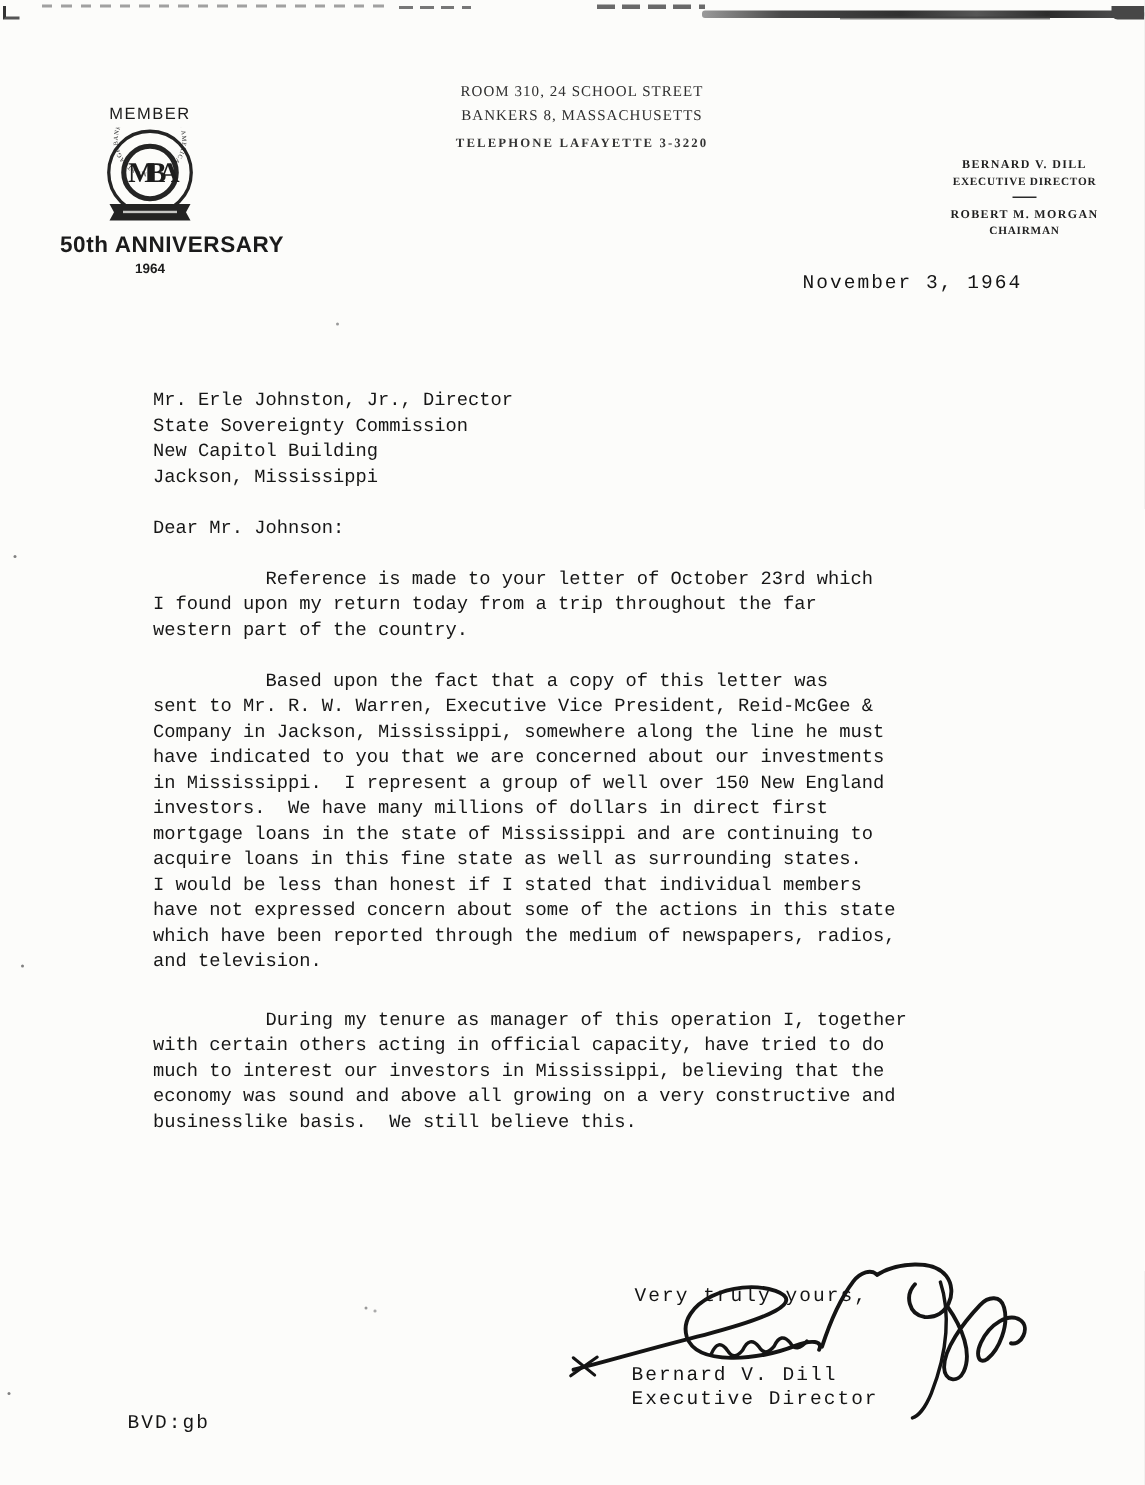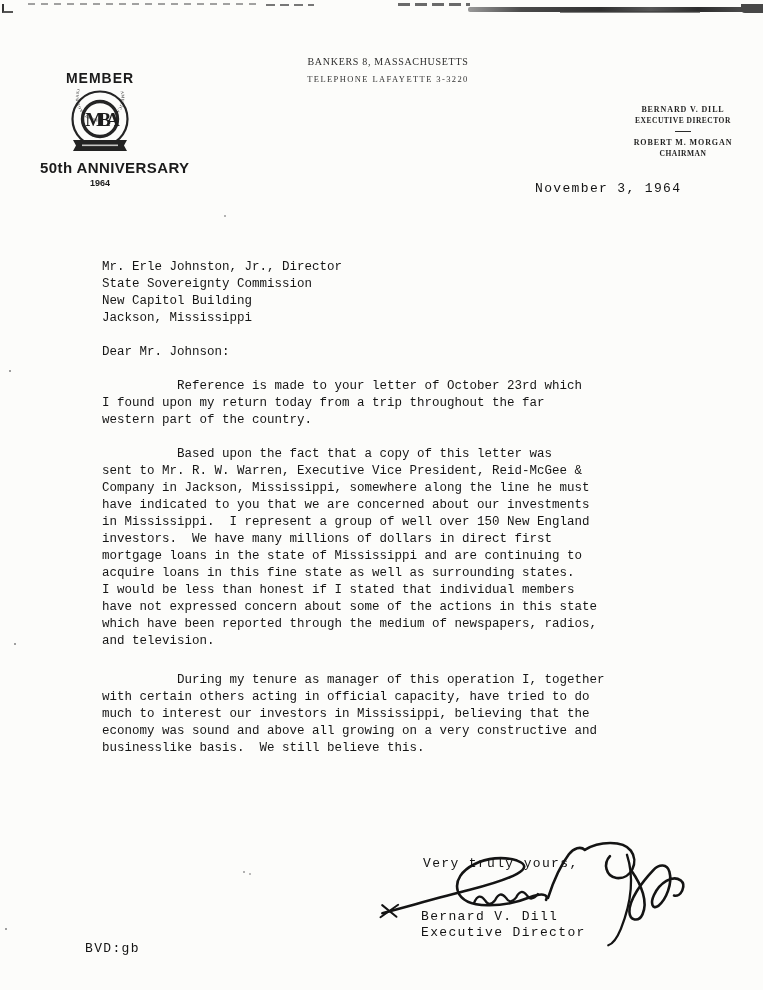--- a/index.html
+++ b/index.html
@@ -26,26 +26,26 @@
   .hq { position:absolute; left:160px; top:50px; width:456px; text-align:center; }
   .org-title {
     font-family:"Liberation Serif","DejaVu Serif",serif;
     font-size:21px; letter-spacing:0.6px; color:#262626; white-space:nowrap;
   }
   .hq-line {
     font-family:"Liberation Serif","DejaVu Serif",serif;
     font-size:10px; letter-spacing:0.7px; color:#2e2e2e; margin-top:5.5px; white-space:nowrap;
   }
   .hq-phone {
-    font-family:"Liberation Serif","DejaVu Serif",serif; font-weight:normal;
+    font-family:"Liberation Serif","DejaVu Serif",serif; font-weight:bold;
     font-size:8.5px; letter-spacing:1.4px; color:#333; margin-top:7px; white-space:nowrap;
   }
 
   .member-block { position:absolute; left:40px; top:70px; width:120px; text-align:center; }
-  .member-label { font-size:14px; font-weight:bold; letter-spacing:1px; color:#1b1b1b; }
+  .member-label { font-size:11px; font-weight:normal; letter-spacing:1px; color:#1b1b1b; }
   .seal { display:block; margin:3px auto 0 auto; }
   .anniv { font-size:15px; font-weight:bold; letter-spacing:0.4px; color:#1b1b1b; margin-top:2px; white-space:nowrap; }
   .anniv-year { font-size:9px; font-weight:bold; color:#1b1b1b; margin-top:2px; }
 
   .officials { position:absolute; left:612px; top:105px; width:142px; text-align:center; }
   .off-name {
     font-family:"Liberation Serif","DejaVu Serif",serif; font-weight:bold;
     font-size:8px; letter-spacing:0.9px; color:#1f1f1f; white-space:nowrap;
   }
   .off-title {
@@ -112,20 +112,21 @@
       </g>
       <text x="32" y="36.5" text-anchor="middle" font-family="Liberation Serif,serif" font-weight="bold" font-size="19" letter-spacing="-5" fill="#1c1c1c">MBA</text>
       <path d="M5,51 L59,51 L56,56.5 L59,62 L5,62 L8,56.5 Z" fill="#232323"></path>
       <rect x="14" y="55.5" width="36" height="1.6" fill="#fcfcfa" opacity="0.75"></rect>
     </svg>
     <div class="anniv">50th ANNIVERSARY</div>
     <div class="anniv-year">1964</div>
   </div>
 
   <div class="hq">
+    <div class="hq-line">ROOM 310, 24 SCHOOL STREET</div>
     <div class="hq-line">BANKERS 8, MASSACHUSETTS</div>
     <div class="hq-phone">TELEPHONE LAFAYETTE 3-3220</div>
   </div>
 
   <div class="officials">
     <div class="off-name">BERNARD V. DILL</div>
     <div class="off-title">EXECUTIVE DIRECTOR</div>
     <hr class="off-sep">
     <div class="off-name">ROBERT M. MORGAN</div>
     <div class="off-title">CHAIRMAN</div>

